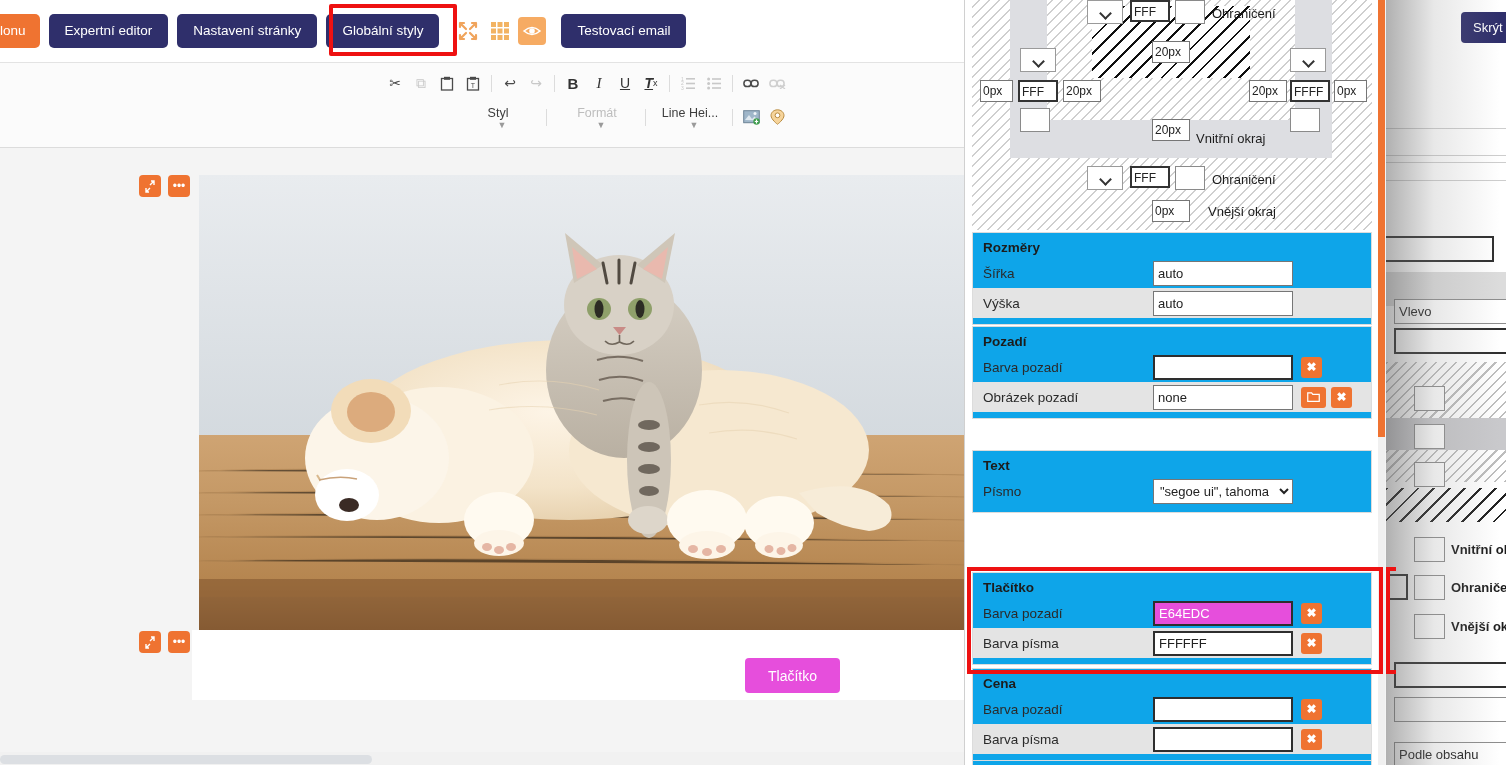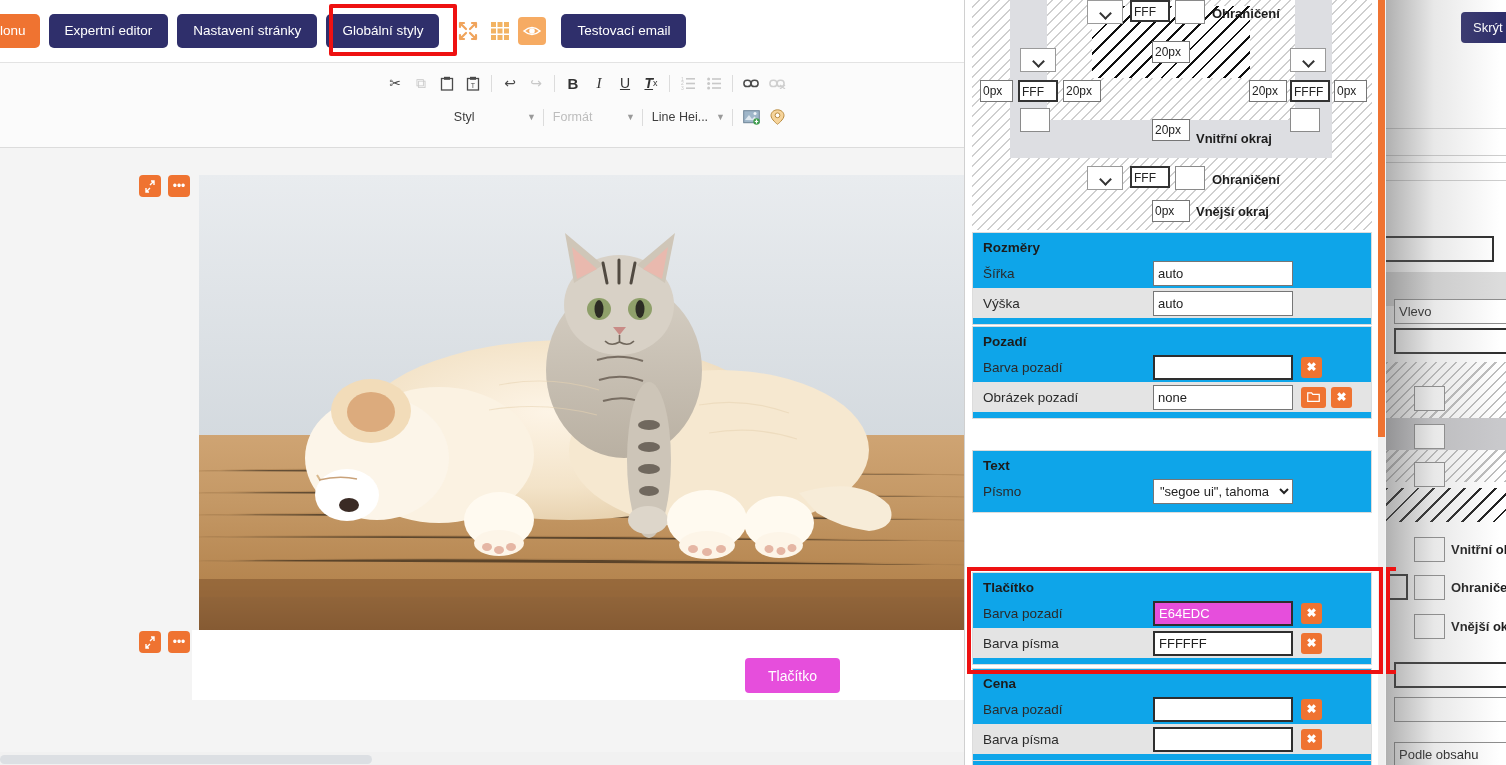--- a/index.html
+++ b/index.html
@@ -47,21 +47,21 @@
   #ck-row2 { position:absolute; right:175px; top:42px; display:flex; align-items:center; gap:0px; }
   .ck-ico {
     width:26px; height:24px; display:flex; align-items:center; justify-content:center;
     font-size:14px; color:#4a4a4a; cursor:pointer; user-select:none;
   }
   .ck-ico.dim { color:#c8c8c8; cursor:default; }
   .ck-sep { width:1px; height:17px; background:#dcdcdc; margin:0 5px; }
   .ck-combo {
     display:flex; align-items:center; justify-content:space-between;
     min-width:88px; height:22px; font-size:12.5px; color:#3d3d3d;
-    padding:0 2px 0 4px; cursor:pointer;
+    padding:0 2px 0 4px; cursor:pointer;flex-direction:column;
   }
   .ck-combo.dim { color:#bdbdbd; }
   .ck-combo .caret { font-size:9px; color:#9a9a9a; padding-left:8px; }
 
   
   #canvas {
     position:absolute; left:0; top:148px; width:965px; height:593px;
     background:#f4f4f4; overflow:hidden; z-index:3;
   }
   #block-image { position:absolute; left:199px; top:27px; width:766px; height:455px; overflow:hidden; background:#d7dce0; }
@@ -130,21 +130,21 @@
   }
   .mini-sel::after {
     content:""; position:absolute; left:13px; top:8px;
     width:7px; height:7px; border-right:2px solid #333; border-bottom:2px solid #333;
     transform:rotate(45deg);
   }
   .mini-sw {
     position:absolute; border:1px solid #8a8a8a; background:#fff;
     width:30px; height:24px; cursor:pointer;
   }
-  .bm-lab { position:absolute; font-size:13px; font-weight:bold; color:#1c1c1c; white-space:nowrap;text-align:center; }
+  .bm-lab { position:absolute; font-size:13px; font-weight:normal; color:#1c1c1c; white-space:nowrap;text-align:center; }
 
   
   .grp {
     position:absolute; left:7px; width:400px;
     border:1px solid #dcdcdc; background:#0ea5e9; padding:5px 0 6px 0;
   }
   .grp-title { font-size:13.5px; font-weight:bold; color:#1c1c1c; padding:2px 0 3px 10px; }
   .row {
     display:flex; align-items:center; height:30px; padding-left:10px; padding-right:6px;
   }
@@ -559,21 +559,21 @@
 
     <div class="mini-in" style="left:180px; top:211px; width:38px;">20px</div>
     <span class="bm-lab" style="left:224px; top:223px;">Vnitřní okraj</span>
 
     <div class="mini-sel" style="left:115px; top:258px;"></div>
     <div class="mini-in bold" style="left:158px; top:258px; width:40px;">FFF</div>
     <div class="mini-sw" style="left:203px; top:258px;"></div>
     <span class="bm-lab" style="left:240px; top:264px;">Ohraničení</span>
 
     <div class="mini-in" style="left:180px; top:292px; width:38px;">0px</div>
-    <span class="bm-lab" style="left:224px; top:296px;">Vnější okraj</span>
+    <span class="bm-lab" style="left:236px; top:296px;">Vnější okraj</span>
   </div>
 
   <div class="grp" style="top:232px;">
     <div class="grp-title">Rozměry</div>
     <div class="row">
       <span class="row-lab">Šířka</span>
       <input class="fld" value="auto" style="">
     </div>
     <div class="row alt">
       <span class="row-lab">Výška</span>

